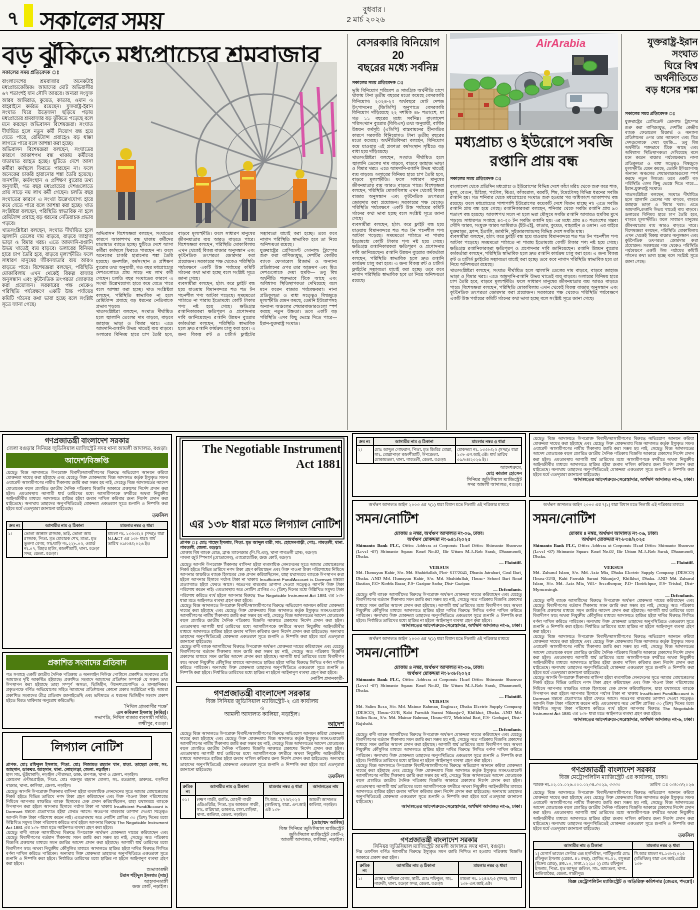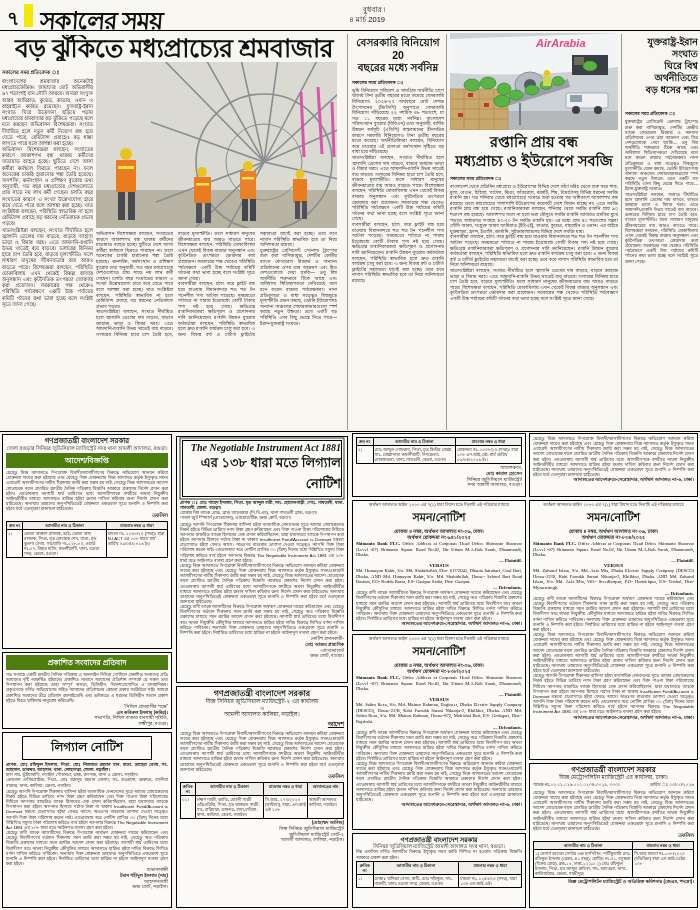--- a/index.html
+++ b/index.html
@@ -16,21 +16,21 @@
   .b{font-weight:bold;}
   .bar{background:#4d7c0f;color:#fff;font-weight:bold;text-align:center;font-size:7.5px;padding:1.5px 0;margin:2px 0;}
   .gov{font-weight:bold;text-align:center;font-size:7px;line-height:1.15;}
   .sub{text-align:center;font-size:5px;line-height:1.2;}
   .vdiv{position:absolute;width:0;border-left:1px solid #9a9a94;}
   .hdiv{position:absolute;height:0;border-top:1.2px solid #000;}
   table{width:100%;border-collapse:collapse;margin:1px 0;}
   th,td{border:0.6px solid #000;font-size:4.2px;line-height:1.2;padding:1px;vertical-align:top;text-align:left;}
   th{text-align:center;font-weight:bold;background:#efeee8;}
   .sm-law{font-size:4.2px;text-align:center;line-height:1.15;}
-  .sm-title{font-weight:bold;text-align:center;font-size:11px;margin:1px 0;}
+  .sm-title{font-weight:bold;text-align:left;font-size:13px;margin:1px 0;}
   .sm-sub{font-weight:bold;text-align:center;font-size:4.8px;line-height:1.25;}
   .sm-en{font-size:4.6px;line-height:1.25;text-align:justify;font-family:"Liberation Serif","DejaVu Serif",serif;}
   .tag{text-align:right;font-weight:bold;font-size:4.6px;font-family:"Liberation Serif","DejaVu Serif",serif;}
   .versus{text-align:center;font-weight:bold;font-size:5px;font-family:"Liberation Serif","DejaVu Serif",serif;}
   .sig{font-size:4.6px;line-height:1.25;}
   .legal-title{border:1.6px solid #000;font-weight:bold;text-align:center;font-size:12px;margin:1px 16px 2px;padding:1px 0;}
   .neg-head{border:1px solid #000;box-shadow:0 0 0 1.6px #fbfaf6,0 0 0 2.4px #000;margin:1px 2px 3px;padding:1px 0;}
   .h-main{font-weight:bold;font-size:25px;line-height:1.05;letter-spacing:-0.5px;white-space:nowrap;}
   .h-mid{font-weight:bold;font-size:10.5px;line-height:1.2;text-align:center;}
   .h-veg{font-weight:bold;font-size:14.5px;line-height:1.3;text-align:center;}
@@ -44,25 +44,25 @@
 </head>
 <body>
 
 <div class="page">
 
   <div class="abs pgnum" style="left:7px;top:4px;">৭</div>
   <div class="abs ymark" style="left:24px;top:4px;width:9px;height:23px;"></div>
   <div class="abs masthead" style="left:40px;top:2px;">সকালের সময়</div>
   <div class="abs ctr" style="left:295px;top:5px;width:90px;font-size:7.5px;line-height:1.3;">
     <div>বুধবার ৷</div>
-    <div>৪ মার্চ 2019</div>
+    <div>2 মার্চ ২০২৬</div>
   </div>
   <div class="hdiv" style="top:30px;left:0;width:700px;border-top:1.6px solid #000;"></div>
 
-  <div class="abs h-main" style="left:2px;top:35px;width:344px;overflow:hidden;text-align:center;">বড় ঝুঁকিতে মধ্যপ্রাচ্যের শ্রমবাজার</div>
+  <div class="abs h-main" style="left:2px;top:42px;width:344px;overflow:hidden;">বড় ঝুঁকিতে মধ্যপ্রাচ্যের শ্রমবাজার</div>
 
   <div class="abs" style="left:2px;top:69px;width:91px;height:360px;overflow:hidden;">
     <div class="byline">সকালের সময় প্রতিবেদক ঃ</div>
     <div class="t5">বাংলাদেশের শ্রমবাজার অনেকটাই মধ্যপ্রাচ্যকেন্দ্রিক। আমাদের মোট অভিবাসীর ৬৭ শতাংশই যান সৌদি আরবে। অন্যরা সংযুক্ত আরব আমিরাত, কুয়েত, কাতার, ওমান ও বাহরাইনে কর্মরত রয়েছেন। যুক্তরাষ্ট্র-ইরান সংঘাত ঘিরে উত্তেজনা ছড়িয়ে পড়ায় মধ্যপ্রাচ্যের শ্রমবাজার বড় ঝুঁকিতে পড়েছে বলে মনে করছেন অভিবাসন বিশেষজ্ঞরা। সংঘাত দীর্ঘায়িত হলে নতুন কর্মী নিয়োগ বন্ধ হয়ে যেতে পারে, রেমিট্যান্স প্রবাহেও বড় ধাক্কা লাগতে পারে বলে আশঙ্কা করা হচ্ছে।</div>
     <div class="t5">অভিবাসন বিশেষজ্ঞরা বলছেন, সংঘাতের কারণে আকাশপথ বন্ধ থাকায় কর্মীদের যাতায়াত ব্যাহত হচ্ছে। ছুটিতে দেশে আসা কর্মীরা কর্মস্থলে ফিরতে পারছেন না। ফলে অনেকের চাকরি হারানোর শঙ্কা তৈরি হয়েছে। জনশক্তি, কর্মসংস্থান ও প্রশিক্ষণ ব্যুরোর তথ্য অনুযায়ী, গত বছর মধ্যপ্রাচ্যের দেশগুলোতে প্রায় সাড়ে নয় লাখ কর্মী গেছেন। চলতি বছর সংঘাতের কারণে এ সংখ্যা উল্লেখযোগ্য হারে কমে যেতে পারে বলে আশঙ্কা করা হচ্ছে। খাত সংশ্লিষ্টরা বলছেন, পরিস্থিতি স্বাভাবিক না হলে রেমিট্যান্স প্রবাহে বড় ধরনের নেতিবাচক প্রভাব পড়বে।</div>
     <div class="t5">খাতসংশ্লিষ্টরা বলছেন, সংঘাত দীর্ঘায়িত হলে জ্বালানি তেলের দাম বাড়বে, বাড়বে জাহাজ ভাড়া ও বিমার খরচ। এতে আমদানি-রপ্তানি উভয় খাতেই ব্যয় বাড়বে। ডলারের বিনিময় হারে চাপ তৈরি হবে, বাড়বে মূল্যস্ফীতি। ফলে সাধারণ মানুষের জীবনযাত্রার ব্যয় আরও বাড়তে পারে। বিশেষজ্ঞরা বলছেন, পরিস্থিতি মোকাবিলায় এখন থেকেই বিকল্প বাজার অনুসন্ধান এবং কূটনৈতিক তৎপরতা জোরদার করা প্রয়োজন। সরকারের পক্ষ থেকেও পরিস্থিতি পর্যবেক্ষণে একটি উচ্চ পর্যায়ের কমিটি গঠনের কথা ভাবা হচ্ছে বলে সংশ্লিষ্ট সূত্রে জানা গেছে।</div>
   </div>
 
   <div class="abs" style="left:96px;top:62px;width:241px;height:166px;">
     <svg width="241" height="166" viewBox="0 0 241 166">
@@ -174,22 +174,22 @@
         <rect x="120" y="62" width="12" height="7" fill="#8fa0ac"></rect>
         <circle cx="126" cy="77" r="4" fill="#3c4044"></circle>
           <circle cx="148" cy="77" r="4" fill="#3c4044"></circle>
       </g>
       <circle cx="97" cy="40" r="3" fill="#e6c51e"></circle>
         <rect x="93" y="43" width="8" height="10" fill="#cdd94a"></rect>
     </svg>
   </div>
 
   <div class="abs" style="left:450px;top:133px;width:168px;">
+    <div class="h-veg">মধ্যপ্রাচ্য ও ইউরোপে সবজি</div>
     <div class="h-veg">রপ্তানি প্রায় বন্ধ</div>
-    <div class="h-veg">মধ্যপ্রাচ্য ও ইউরোপে সবজি</div>
   </div>
   <div class="abs" style="left:450px;top:176px;width:168px;height:253px;overflow:hidden;">
     <div class="byline" style="font-size:4.5px;">সকালের সময় প্রতিবেদক ঃ</div>
     <div class="t45">বাংলাদেশ থেকে প্রতিদিন মধ্যপ্রাচ্য ও ইউরোপের বিভিন্ন দেশে কাঁচা মরিচ থেকে শুরু করে শাক, মুলা, বেগুন, চিচিঙ্গা, পটোল, ঝিঙা, কাঁকরোল, বরবটি, শিম, টমেটোসহ বিভিন্ন ধরনের সবজি রপ্তানি হয়। গত শনিবার থেকে মধ্যপ্রাচ্যের সংঘাত শুরু হওয়ার পর অধিকাংশ আকাশপথ বন্ধ রয়েছে। ফলে মধ্যপ্রাচ্যের পাশাপাশি ইউরোপের কয়েকটি দেশে বিমান যাচ্ছে না। এতে সবজি রপ্তানি প্রায় বন্ধ হয়ে গেছে। রপ্তানিকারকরা বলছেন, শনিবার থেকে সবজি রপ্তানি প্রায় ৯০ শতাংশ বন্ধ হয়েছে। আকাশপথ সচল না হলে ভরা মৌসুমে সবজি রপ্তানি আবারও হুমকির মুখে পড়বে। সাধারণত সপ্তাহে ৪৫-৫০ টন সবজি রপ্তানি হয়। এর মধ্যে প্রায় ৪০ শতাংশের গন্তব্য সৌদি আরব, সংযুক্ত আরব আমিরাত (ইউএই), কাতার, কুয়েত, বাহরাইন ও ওমান। এর বাইরে যুক্তরাজ্য, ফ্রান্স, ইতালি, জার্মানি, সুইজারল্যান্ডসহ বিভিন্ন দেশে সবজি যায়।</div>
     <div class="t45">ব্যবসায়ীরা বলছেন, হঠাৎ করে ফ্লাইট বন্ধ হয়ে যাওয়ায় বিমানবন্দরে শত শত টন পচনশীল পণ্য আটকা পড়েছে। সময়মতো পাঠাতে না পারায় ইতোমধ্যে কোটি টাকার পণ্য নষ্ট হয়ে গেছে। ক্ষতিগ্রস্ত রপ্তানিকারকরা ক্ষতিপূরণ ও প্রণোদনার দাবি জানিয়েছেন। রপ্তানি উন্নয়ন ব্যুরোর কর্মকর্তারা বলছেন, পরিস্থিতি স্বাভাবিক হলে দ্রুত রপ্তানি কার্যক্রম চালু করা হবে। এ জন্য বিকল্প রুট ও চার্টার্ড ফ্লাইটের সম্ভাব্যতা যাচাই করা হচ্ছে। তবে কবে নাগাদ পরিস্থিতি স্বাভাবিক হবে তা নিয়ে অনিশ্চয়তা রয়েছে।</div>
     <div class="t45">খাতসংশ্লিষ্টরা বলছেন, সংঘাত দীর্ঘায়িত হলে জ্বালানি তেলের দাম বাড়বে, বাড়বে জাহাজ ভাড়া ও বিমার খরচ। এতে আমদানি-রপ্তানি উভয় খাতেই ব্যয় বাড়বে। ডলারের বিনিময় হারে চাপ তৈরি হবে, বাড়বে মূল্যস্ফীতি। ফলে সাধারণ মানুষের জীবনযাত্রার ব্যয় আরও বাড়তে পারে। বিশেষজ্ঞরা বলছেন, পরিস্থিতি মোকাবিলায় এখন থেকেই বিকল্প বাজার অনুসন্ধান এবং কূটনৈতিক তৎপরতা জোরদার করা প্রয়োজন। সরকারের পক্ষ থেকেও পরিস্থিতি পর্যবেক্ষণে একটি উচ্চ পর্যায়ের কমিটি গঠনের কথা ভাবা হচ্ছে বলে সংশ্লিষ্ট সূত্রে জানা গেছে।</div>
   </div>
 
   <div class="vdiv" style="left:621px;top:34px;height:396px;"></div>
 
@@ -247,22 +247,22 @@
     <div class="rgt sig" style="margin-top:1px;">
       <div>শুভাকাঙ্ক্ষী</div>
       <div class="b">টমাস শহীদুল ইসলাম (সাহ)</div>
       <div>আহসানডাঙ্গী</div>
       <div>জজ কোর্ট, নড়াইল।</div>
     </div>
   </div>
 
   <div class="box" style="left:176px;top:436px;width:172px;height:247px;">
     <div class="neg-head">
-      <div class="ctr b" style="font-size:10px;font-family:'Liberation Serif','DejaVu Serif',serif;font-style:italic;">The Negotiable Instrument Act 1881</div>
-      <div class="ctr b" style="font-size:13px;">এর ১৩৮ ধারা মতে লিগ্যাল নোটিশ</div>
+      <div class="ctr b" style="font-size:12px;font-family:'Liberation Serif','DejaVu Serif',serif;">The Negotiable Instrument Act 1881</div>
+      <div class="ctr b" style="font-size:11px;margin-top:44px;">এর ১৩৮ ধারা মতে লিগ্যাল নোটিশ</div>
     </div>
     <div class="t4 b">প্রাপক ঃ মোঃ শাহেদ ইসলাম, পিতা- মৃত আব্দুল বারী, সাং- হোসেনগাড়ী, পোঃ- গাবতলী, থানা- গাবতলী, জেলা- বগুড়া।</div>
     <div class="t4">মোকাম বিশ্ব ব্যাংক রোড, ব্রাঞ্চ ম্যানেজার (পি.বি.এম), থানা গাবতলী ব্রাঞ্চ, বগুড়া।</div>
     <div class="t4">পাবনা জুট স্পিনার্স (মোতালেব), এ্যারোমেটিক, জজ কোর্ট, বগুড়া।</div>
     <div class="t4" style="margin-top:1px;">যেহেতু আপনি উপরোক্ত ঠিকানার বাসিন্দা হইয়া ব্যবসায়িক লেনদেনের সূত্রে আমার মোয়াক্কেলের নিকট হইতে বিভিন্ন তারিখে নগদ টাকা গ্রহণ করিয়াছেন এবং উক্ত পাওনা টাকা পরিশোধের নিমিত্তে আপনার স্বাক্ষরিত ব্যাংক হিসাবের চেক প্রদান করিয়াছিলেন, যাহা যথাসময়ে ব্যাংকে উপস্থাপন করা হইলে আপনার হিসাবে পর্যাপ্ত টাকা না থাকায় Insufficient Fund/Account is Dormant মন্তব্যে প্রত্যাখ্যাত হইয়া ফেরত আসে। অতঃপর বারংবার তাগাদা দেওয়া সত্ত্বেও আপনি উক্ত টাকা পরিশোধ করেন নাই। এমতাবস্থায় অত্র নোটিশ প্রাপ্তির ৩০ (ত্রিশ) দিনের মধ্যে উল্লিখিত সমুদয় টাকা পরিশোধ করিতে ব্যর্থ হইলে আপনার বিরুদ্ধে The Negotiable Instrument Act 1881 এর ১৩৮ ধারা মতে আইনগত ব্যবস্থা গ্রহণ করা হইবে।</div>
     <div class="t4">যেহেতু বিজ্ঞ আদালতে উপরোক্ত বিবাদী/আসামীগণের বিরুদ্ধে অভিযোগ আনয়ন করিয়া মোকদ্দমা দায়ের করা হইয়াছে এবং যেহেতু উক্ত মোকদ্দমায় বিজ্ঞ আদালত কর্তৃক ইস্যুকৃত সমন/ওয়ারেন্ট আসামীগণের নামীয় ঠিকানায় জারি করা সম্ভব হয় নাই, সেহেতু বিজ্ঞ আদালতের আদেশ মোতাবেক বহুল প্রচারিত জাতীয় দৈনিক পত্রিকায় বিজ্ঞপ্তি আকারে প্রকাশের নির্দেশ প্রদান করা হইল। এমতাবস্থায় আগামী ধার্য তারিখের মধ্যে আসামীগণকে স্বশরীরে অথবা নিযুক্তীয় আইনজীবীর মাধ্যমে আদালতে হাজির হইয়া জবাব দাখিল করিবার জন্য নির্দেশ প্রদান করা যাইতেছে। অন্যথায় তাহাদের অনুপস্থিতিতেই মোকদ্দমা একতরফা সূত্রে শুনানি ও নিষ্পত্তি করা হইবে মর্মে এতদ্দ্বারা জানানো যাইতেছে।</div>
     <div class="t4">যেহেতু বাদী ব্যাংক আসামীদের বিরুদ্ধে উপরোক্ত অর্থঋণ মোকদ্দমা দায়ের করিয়াছেন এবং যেহেতু বিবাদীগণের বর্তমান ঠিকানায় সমন জারি করা সম্ভব হয় নাই, সেহেতু অত্র পত্রিকায় বিজ্ঞপ্তি প্রকাশের মাধ্যমে সমন জারির আদেশ প্রদান করা হইয়াছে। আগামী ধার্য তারিখের মধ্যে বিবাদীগণ স্বয়ং অথবা নিযুক্তীয় কৌঁসুলির মাধ্যমে আদালতে হাজির হইয়া দাবির বিরুদ্ধে লিখিত বর্ণনা দাখিল করিতে পারিবেন। অন্যথায় উক্ত মোকদ্দমা তাহাদের অনুপস্থিতিতে একতরফা সূত্রে শুনানি ও নিষ্পত্তি করা হইবে। নির্ধারিত তারিখের মধ্যে হাজির না হইলে আইনানুগ ব্যবস্থা গ্রহণ করা হইবে।</div>
     <div class="rgt sig" style="margin-top:1px;">
       <div>নোটিশ প্রদানকারী-</div>
       <div class="b">মোঃ আজম প্রামাণিক</div>

